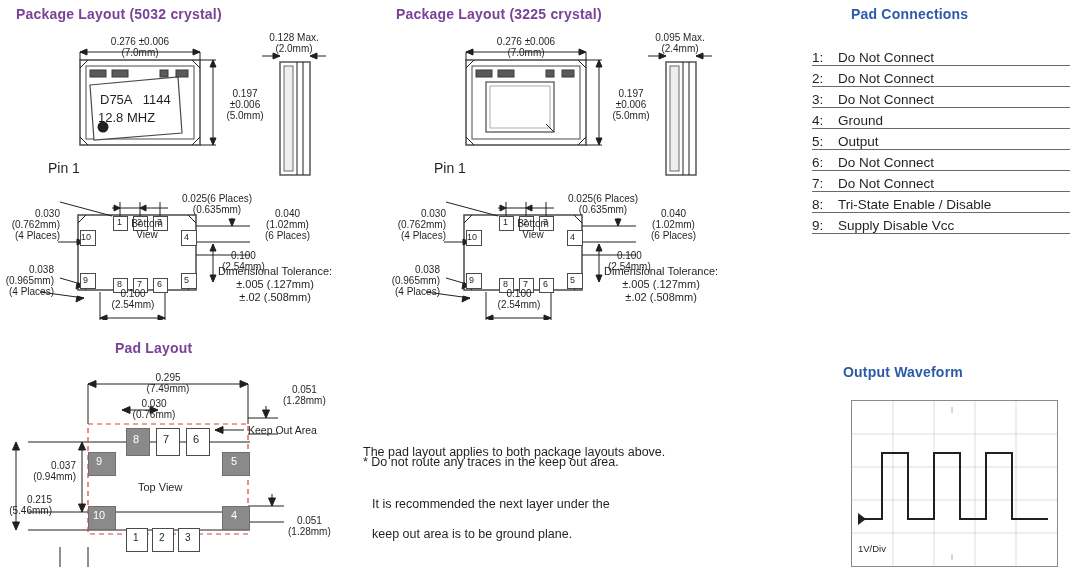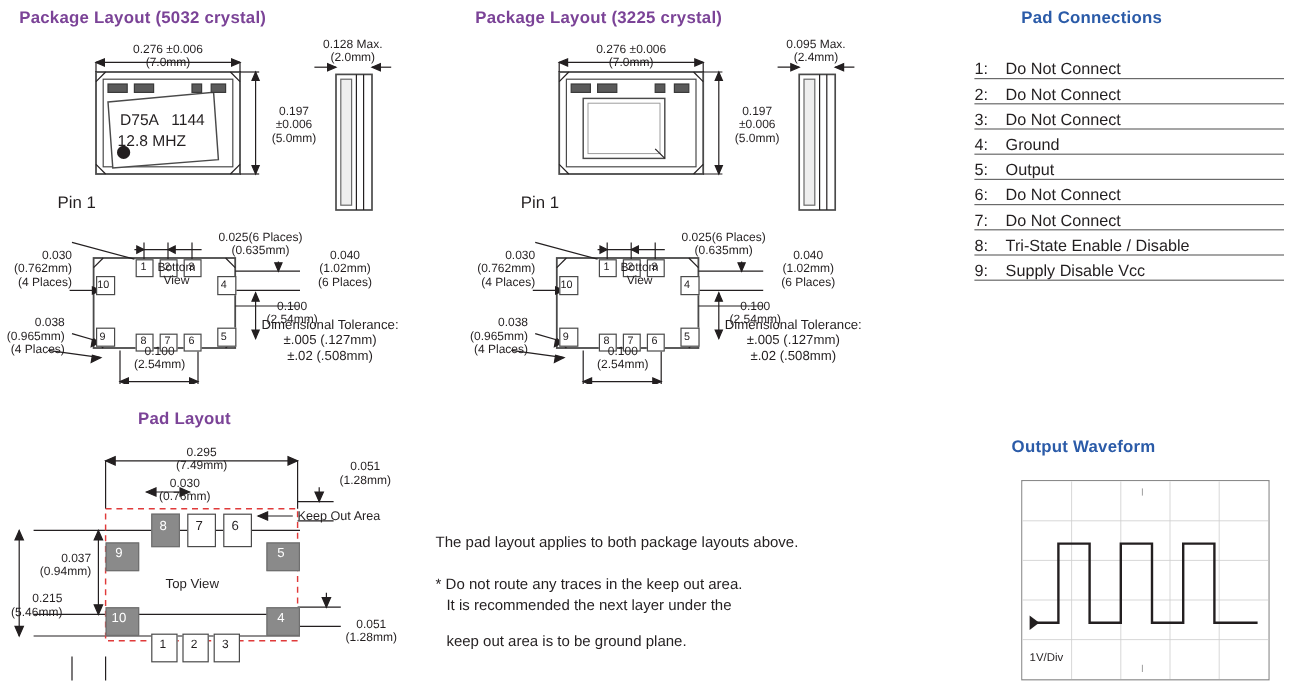--- a/index.html
+++ b/index.html
@@ -482,21 +482,21 @@
 <div class="abs dimR" style="left:24px;top:460px;width:52px;">
   <div>0.037</div>
   <div>(0.94mm)</div>
 </div>
 <div class="abs dimR" style="left:0px;top:494px;width:52px;">
   <div>0.215</div>
   <div>(5.46mm)</div>
 </div>
 
 <div class="abs note" style="left:363px;top:444px;width:390px;">The pad layout applies to both package layouts above.</div>
-<div class="abs note" style="left:363px;top:479px;width:390px;">* Do not route any traces in the keep out area.</div>
+<div class="abs note" style="left:363px;top:454px;width:390px;">* Do not route any traces in the keep out area.</div>
 <div class="abs note" style="left:372px;top:496px;width:390px;">It is recommended the next layer under the</div>
 <div class="abs note" style="left:372px;top:513px;width:390px;margin-top:13px;">keep out area is to be ground plane.</div>
 
 <div class="abs" style="left:851px;top:400px;width:205px;height:165px;border:1px solid #8a8a8a;background:#ffffff;">
   <svg width="205" height="165" viewBox="0 0 205 165">
     <rect x="0" y="0" width="205" height="165" fill="#ffffff"></rect>
     <g stroke="#cfcfcf" stroke-width="0.7">
       <line x1="41" y1="0" x2="41" y2="165"></line>
       <line x1="82" y1="0" x2="82" y2="165"></line>
       <line x1="123" y1="0" x2="123" y2="165"></line>

